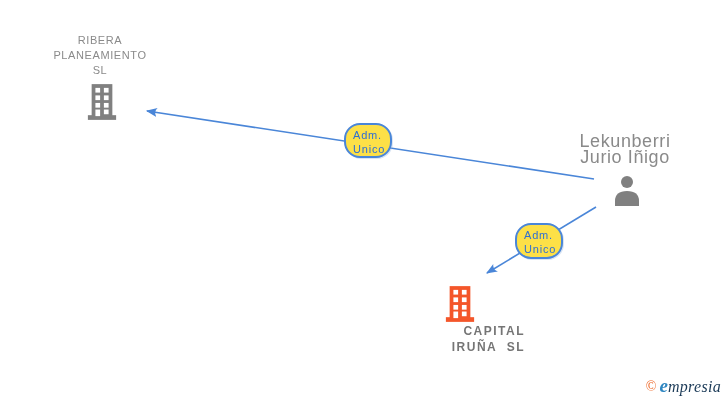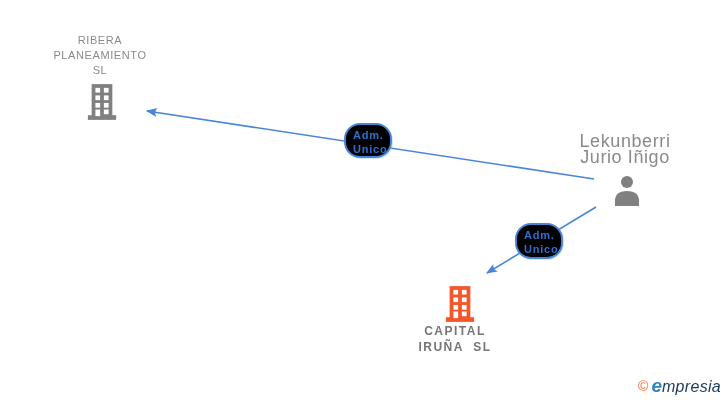--- a/index.html
+++ b/index.html
@@ -38,47 +38,47 @@
   .label-person {
     left: 562px; top: 133px; width: 126px;
     font-size: 18px; line-height: 16px; letter-spacing: 0.6px;
   }
   .label-capital {
     left: 385px; top: 323px; width: 140px;
     font-size: 12px; line-height: 16px;
     font-weight: bold; letter-spacing: 1.5px;
     color: var(--subject-text-gray, #757575);
     word-spacing: 5px;
+    text-align: right;
   }
   .icon-building-gray { position: absolute; left: 86px; top: 83px; color: var(--node-gray, #808080); }
   .icon-person       { position: absolute; left: 611px; top: 174px; color: var(--node-gray, #808080); }
   .icon-building-orange { position: absolute; left: 444px; top: 285px; color: var(--subject-orange, #f4562a); }
 
   .edge-label {
     position: absolute;
     box-sizing: border-box;
-    background: #000000;
+    background: #fde047;
     border: 2px solid var(--edge-blue, #4a86d8);
     border-radius: 16px;
     color: var(--label-blue, #2f6fd2);
     font-size: 11px;
     line-height: 14px;
     letter-spacing: 0.8px;
     padding: 3px 6px 2px 7px;
     white-space: pre-line;
     box-shadow: 1px 1px 0 rgba(150,180,220,0.35);
-    font-weight: bold;
   }
   .edge-label-1 { left: 344px; top: 123px; width: 48px; height: 35px; }
   .edge-label-2 { left: 515px; top: 223px; width: 48px; height: 36px; }
 
   .brand-footer {
     position: absolute;
     right: 7px; bottom: 3px;
-    font-family: Liberation Sans, sans-serif;
+    font-family: Liberation Serif, serif;
     font-size: 16px;
     white-space: nowrap;
   }
   .brand-copy {
     color: var(--logo-orange, #ee6b2d);
     font-style: normal;
     font-size: 14px;
     vertical-align: 1px;
     margin-right: 3px;
   }

